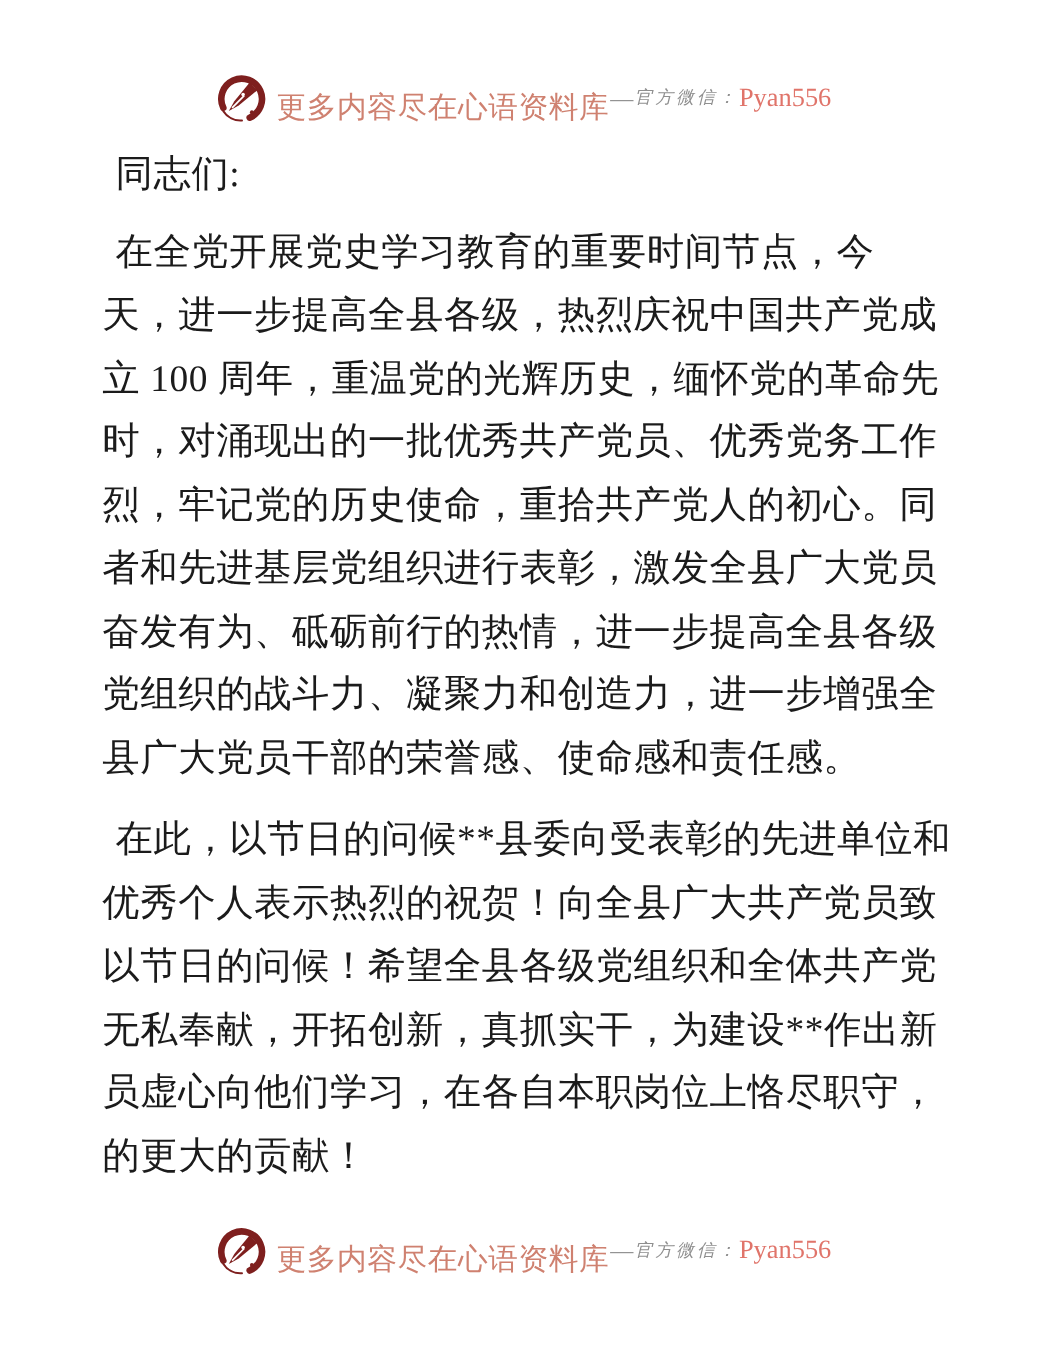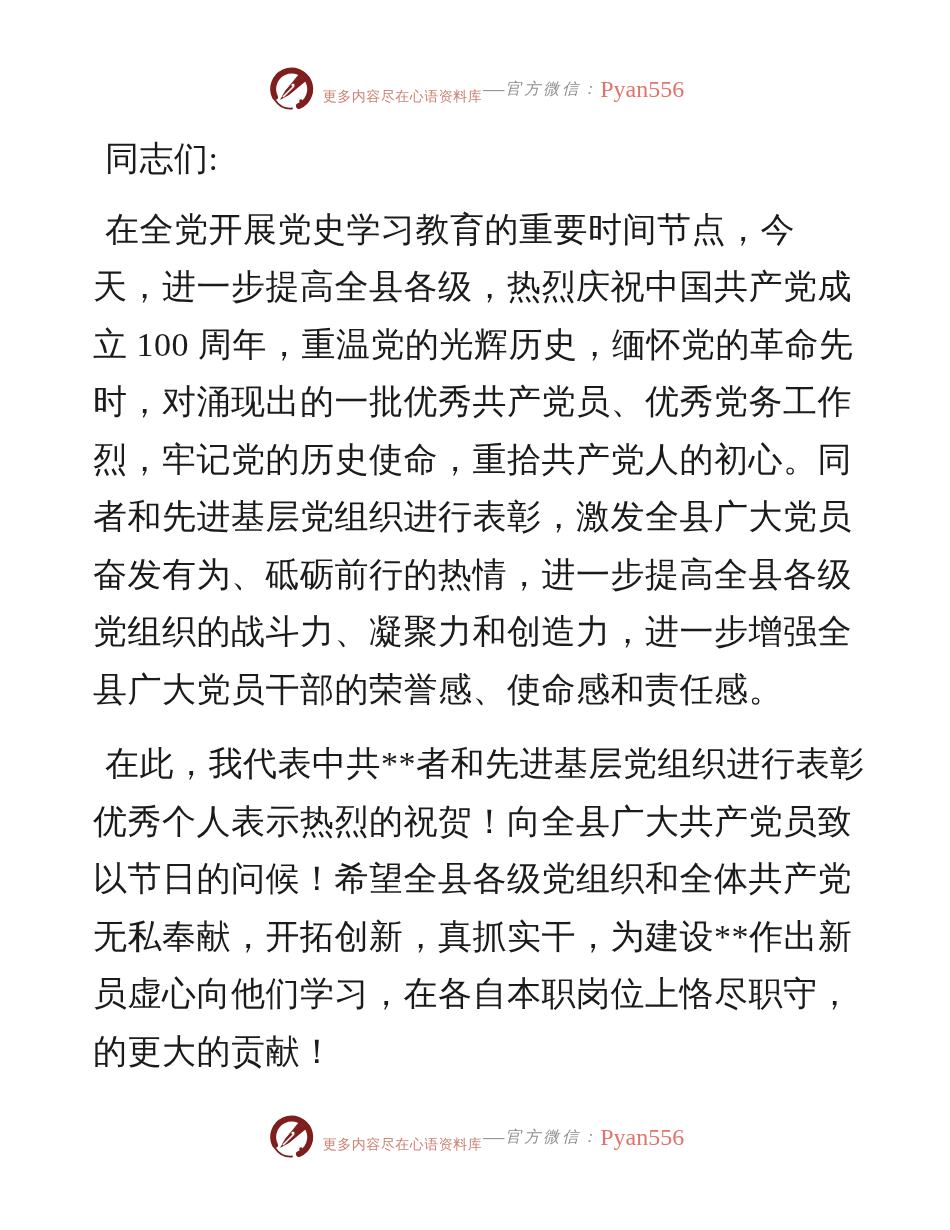--- a/index.html
+++ b/index.html
@@ -35,21 +35,21 @@
   .watermark.bottom { top: 1112px; }
   .logo {
     width: 50px;
     height: 50px;
     margin-right: 7px;
     flex: 0 0 auto;
     color: var(--logo-maroon);
   }
   .logo svg { display: block; width: 50px; height: 50px; }
   .brand {
-    font-size: 14px;
+    font-size: 27px;
     color: var(--brand-salmon);
     letter-spacing: 0.5px;
     margin-top: 15px;
   }
   .dash {
     font-size: 21px;
     color: var(--label-gray);
     margin: 0 1px;
   }
   .label {
@@ -114,21 +114,21 @@
         <div class="line">天，进一步提高全县各级，热烈庆祝中国共产党成</div>
         <div class="line">立 100 周年，重温党的光辉历史，缅怀党的革命先</div>
         <div class="line">时，对涌现出的一批优秀共产党员、优秀党务工作</div>
         <div class="line">烈，牢记党的历史使命，重拾共产党人的初心。同</div>
         <div class="line">者和先进基层党组织进行表彰，激发全县广大党员</div>
         <div class="line">奋发有为、砥砺前行的热情，进一步提高全县各级</div>
         <div class="line">党组织的战斗力、凝聚力和创造力，进一步增强全</div>
         <div class="line">县广大党员干部的荣誉感、使命感和责任感。</div>
       </div>
       <div class="para">
-        <div class="line indent">在此，我代表中共**者和先进基层党组织进行表彰</div>
+        <div class="line indent">在此，以节日的问候**县委向受表彰的先进单位和</div>
         <div class="line">优秀个人表示热烈的祝贺！向全县广大共产党员致</div>
         <div class="line">以节日的问候！希望全县各级党组织和全体共产党</div>
         <div class="line">无私奉献，开拓创新，真抓实干，为建设**作出新</div>
         <div class="line">员虚心向他们学习，在各自本职岗位上恪尽职守，</div>
         <div class="line">的更大的贡献！</div>
       </div>
     </div>
 </div>
 
 <div class="watermark bottom">

